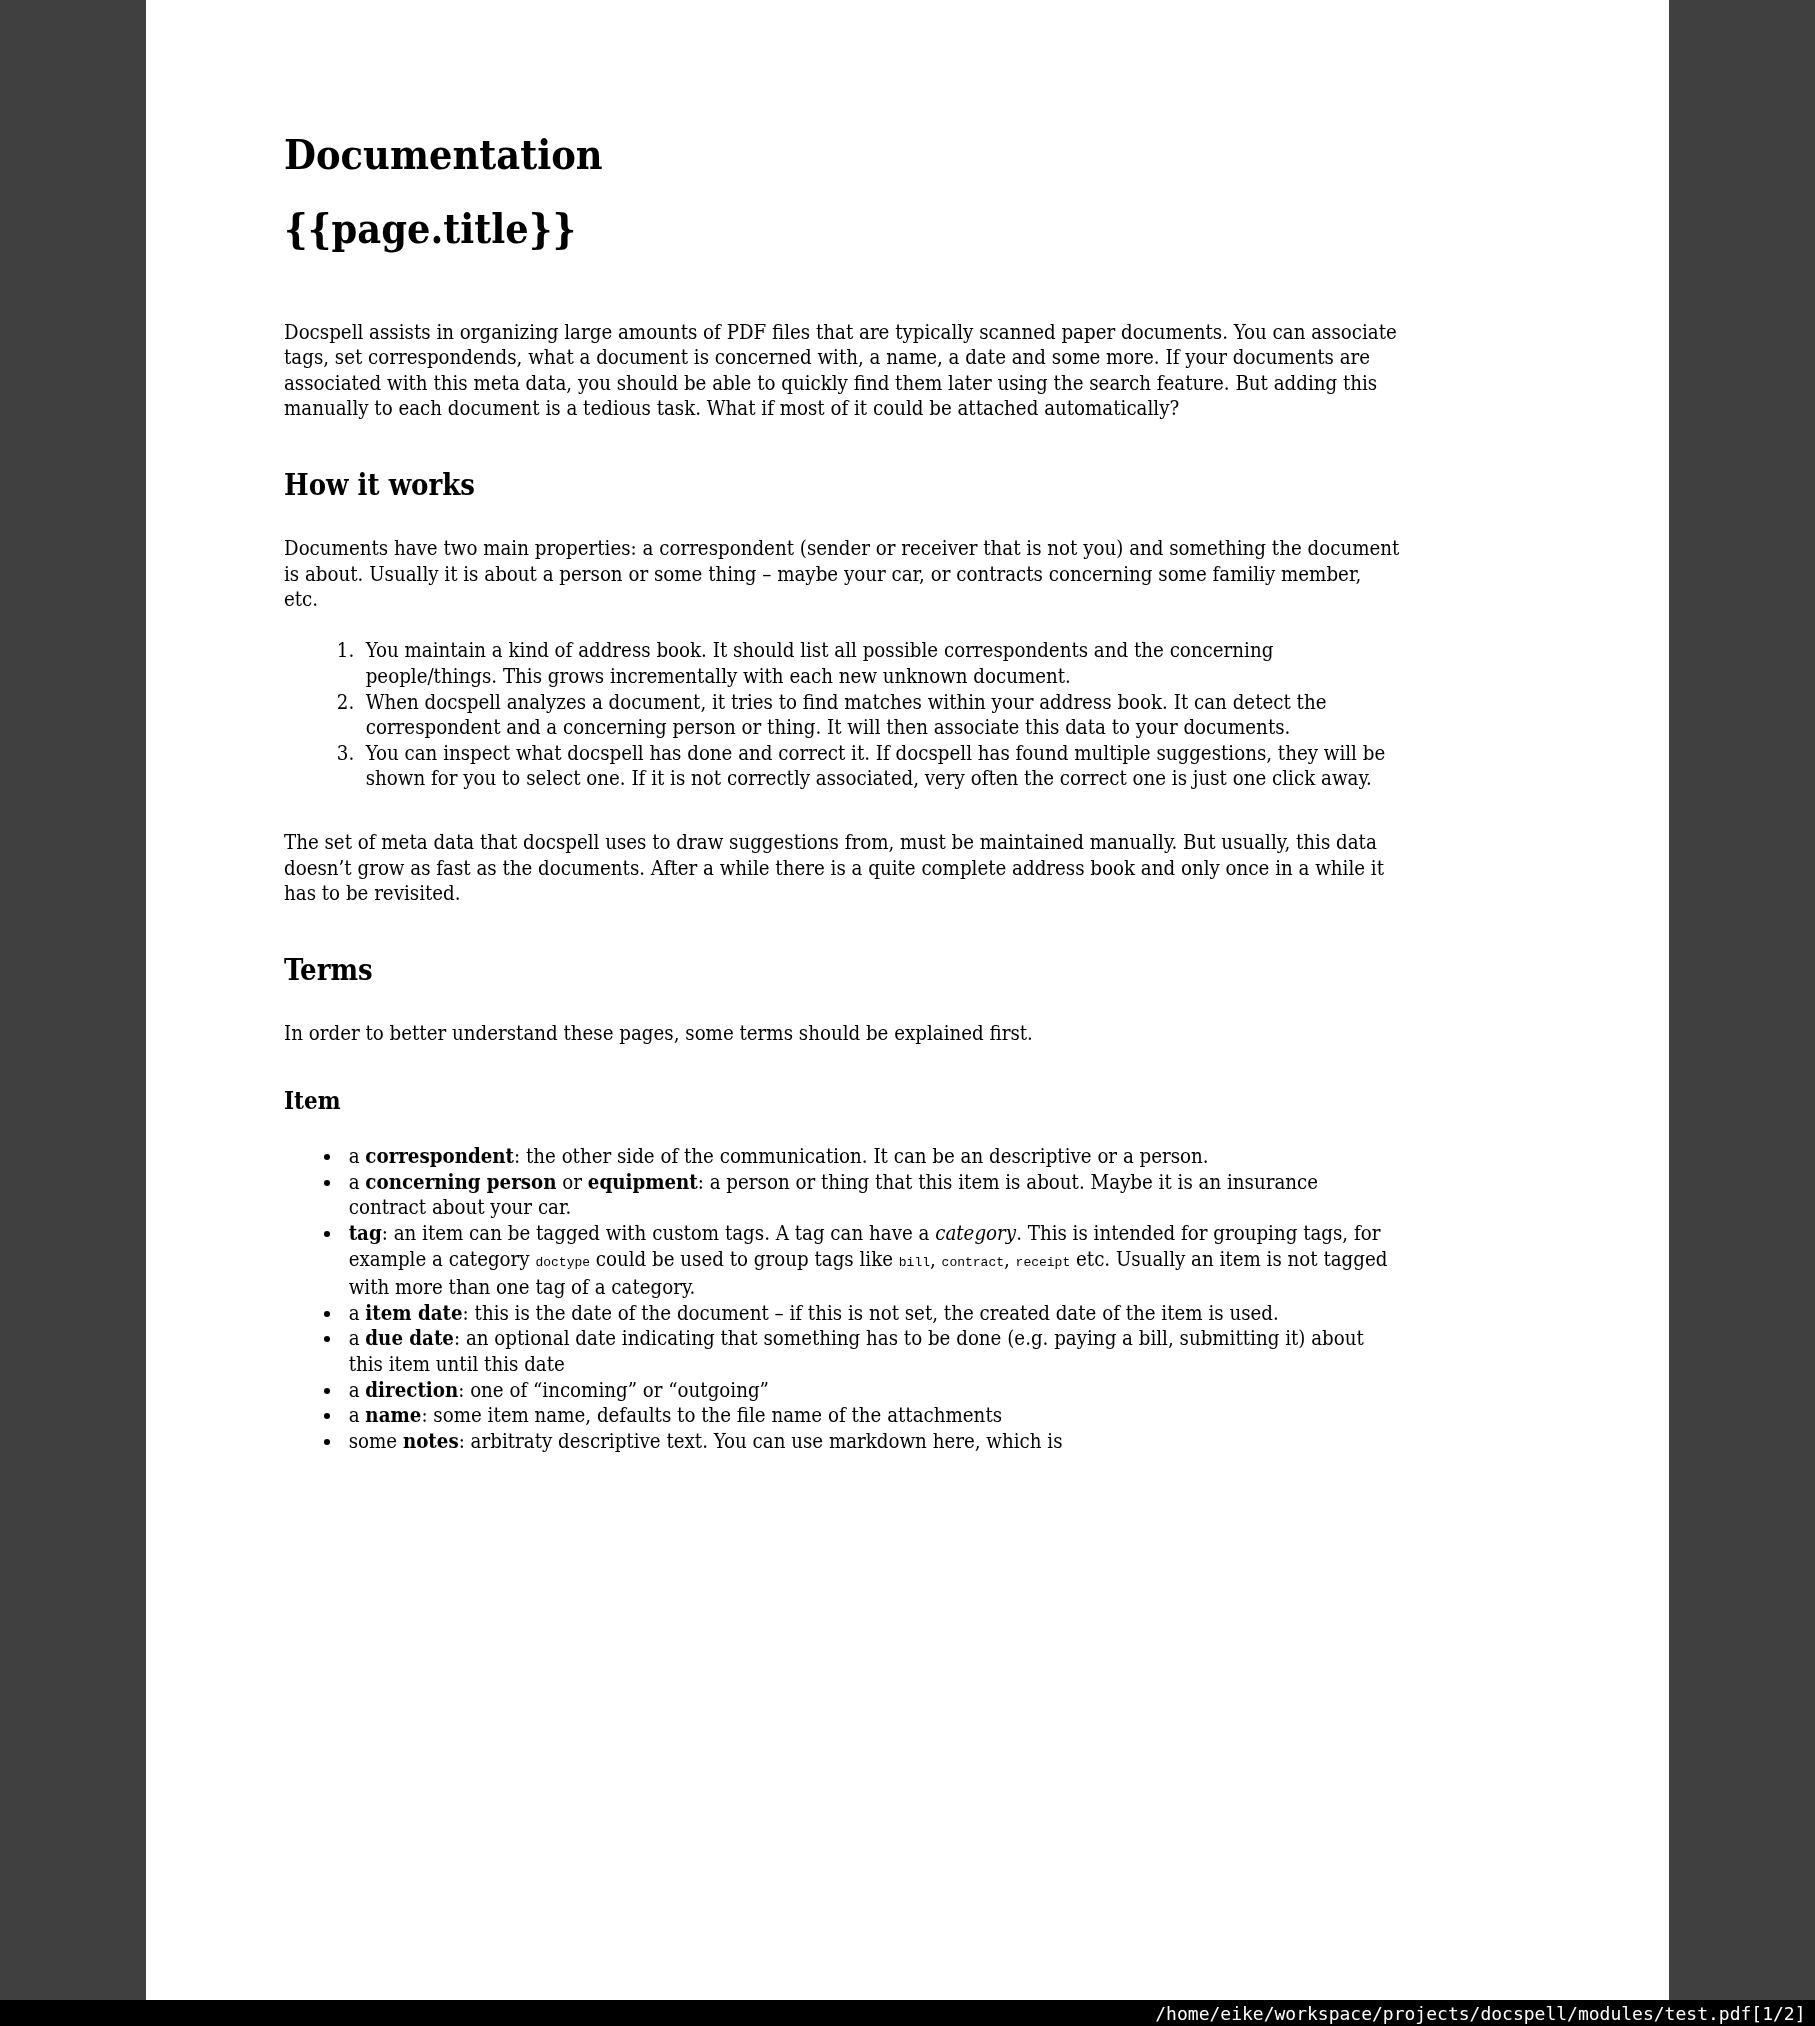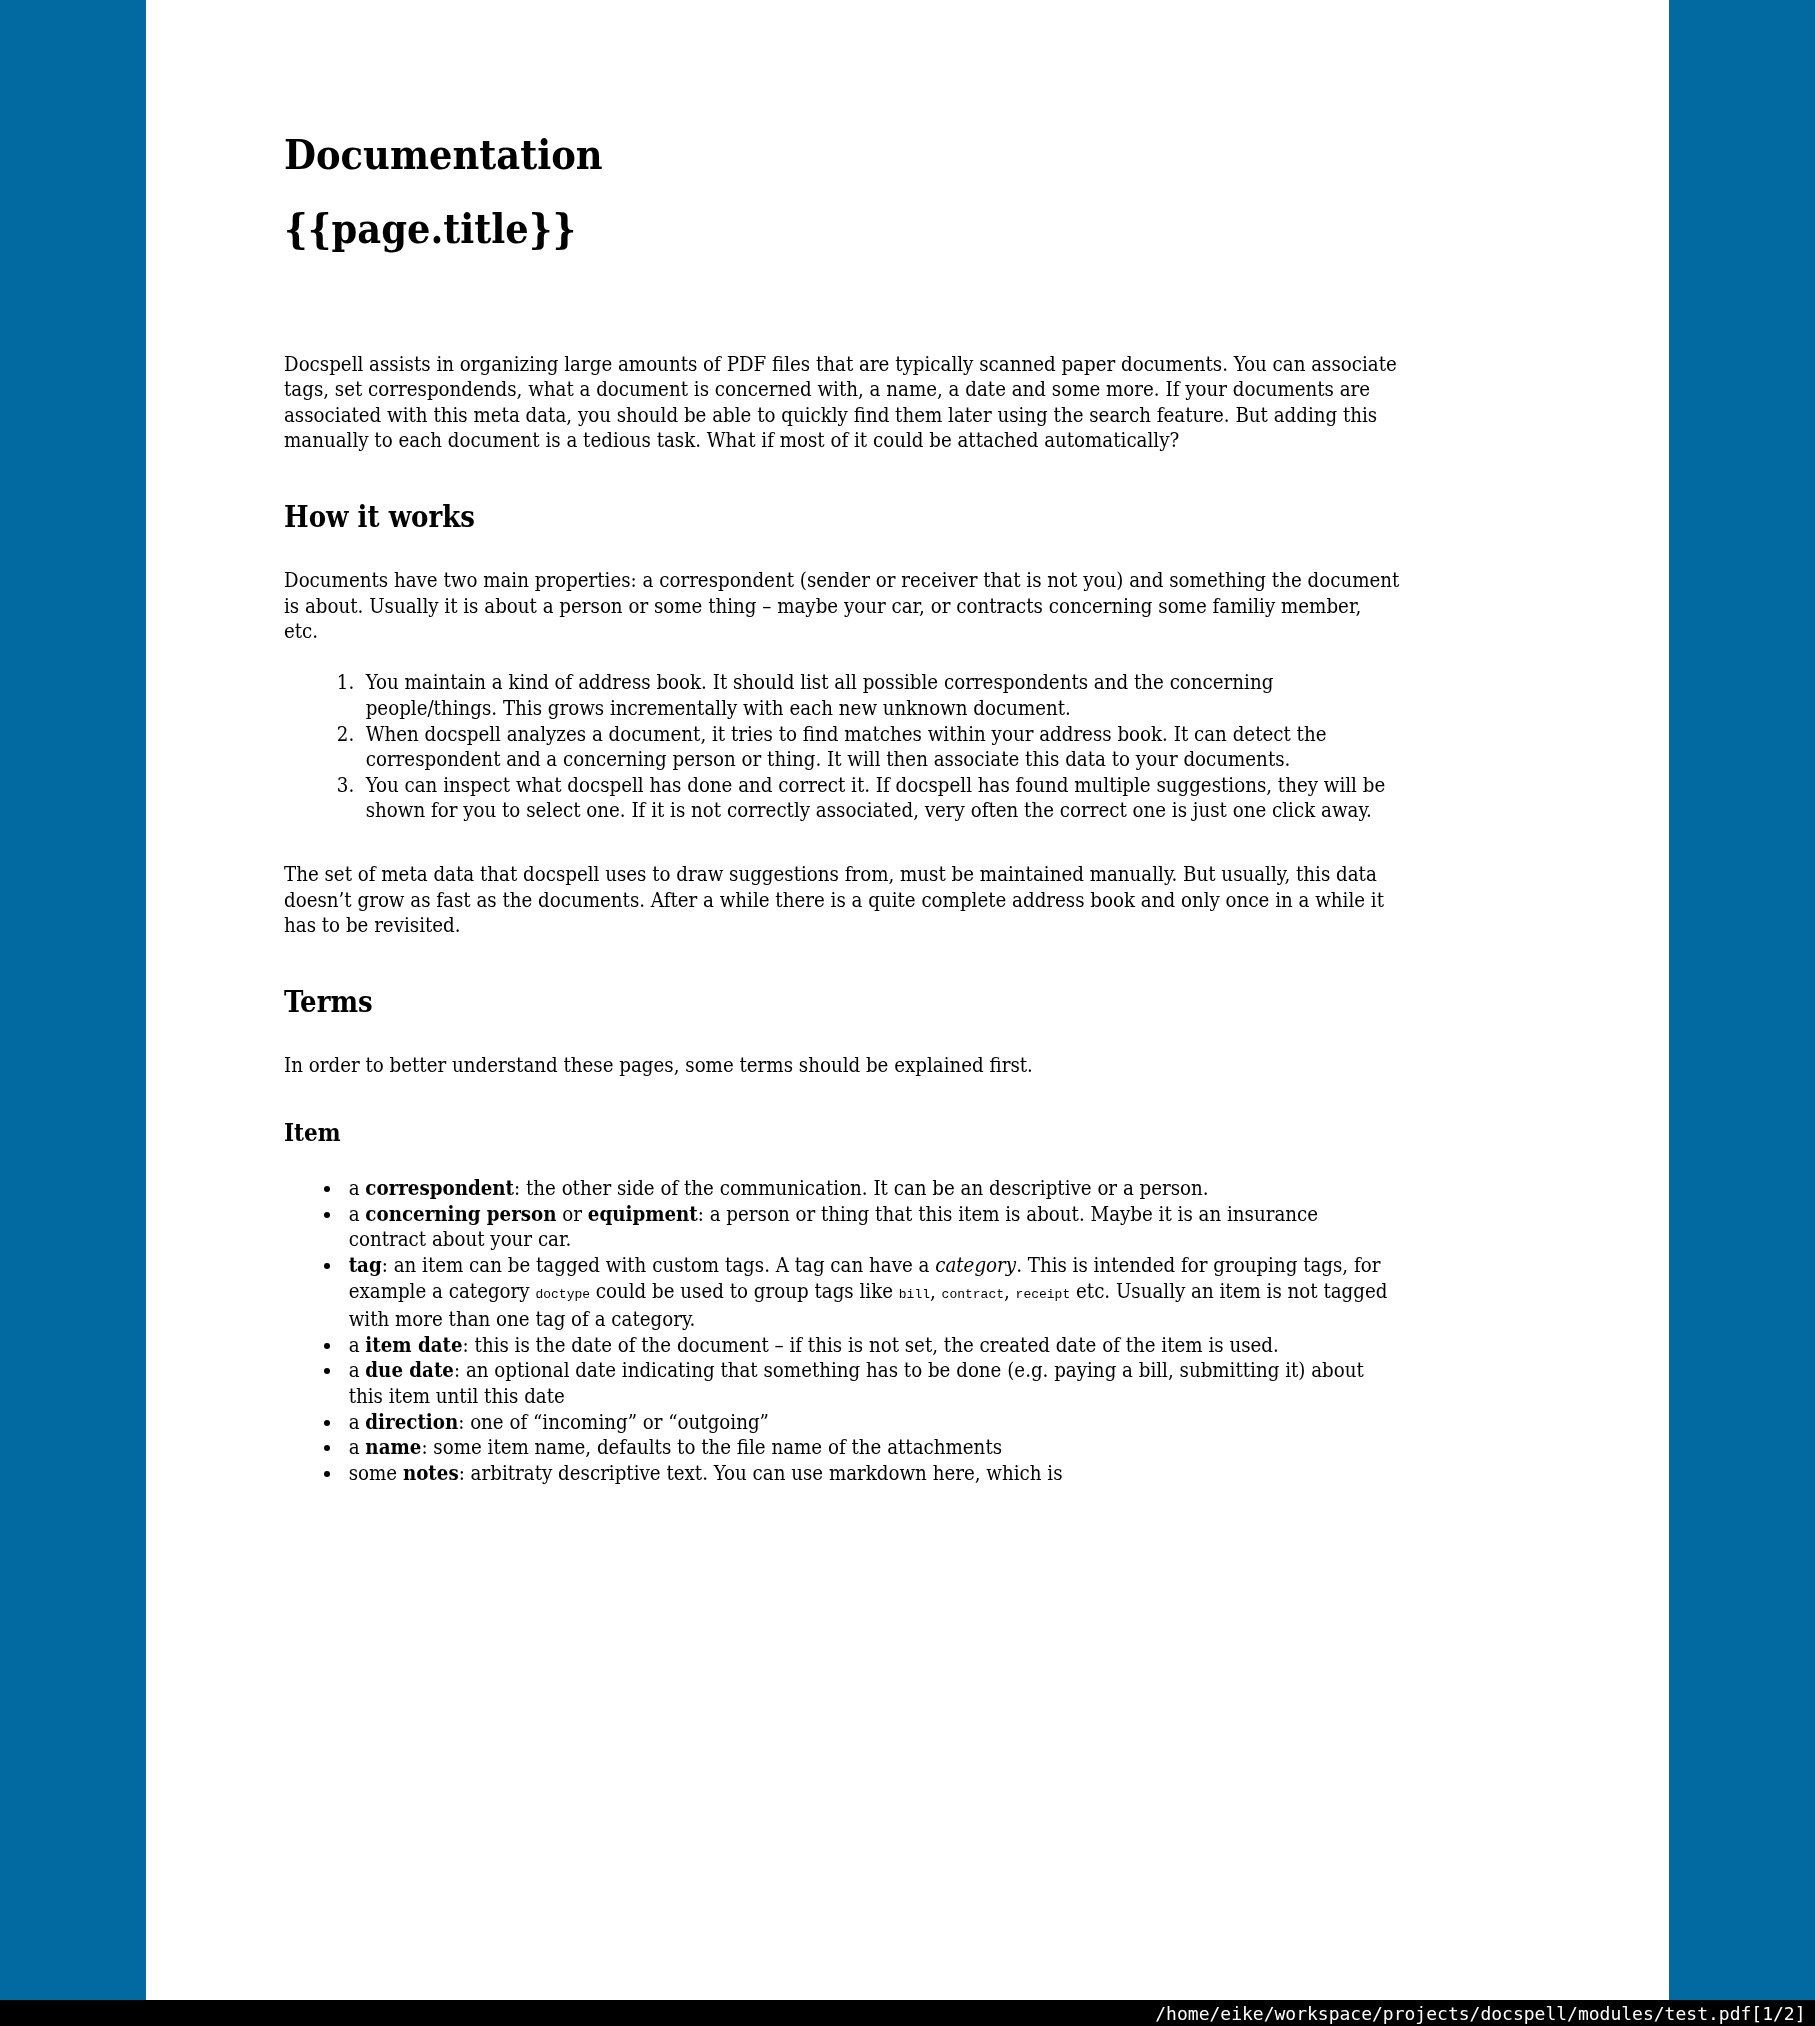--- a/index.html
+++ b/index.html
@@ -7,21 +7,21 @@
     padding: 0;
     width: 1815px;
     height: 2026px;
     background: #000000;
     overflow: hidden;
   }
   .viewer {
     position: relative;
     width: 1815px;
     height: 2026px;
-    background: #0369a1;
+    background: #404040;
   }
   .pdf-page {
     position: absolute;
     left: 146px;
     top: 0;
     width: 1523px;
     height: 2001px;
     background: #ffffff;
   }
   .doc {
@@ -33,21 +33,21 @@
     font-size: 20.3px;
     line-height: 25.6px;
   }
   .doc h1 {
     font-size: 41px;
     line-height: 49px;
     margin: 0 0 24.6px 0;
     font-weight: bold;
   }
   .doc h1:nth-of-type(2) {
-    margin-bottom: 98px;
+    margin-bottom: 66px;
   }
   .doc h2 {
     font-size: 29px;
     line-height: 38px;
     margin: 44px 0 32px 0;
     font-weight: bold;
   }
   .doc h3 {
     font-size: 24px;
     line-height: 30px;

